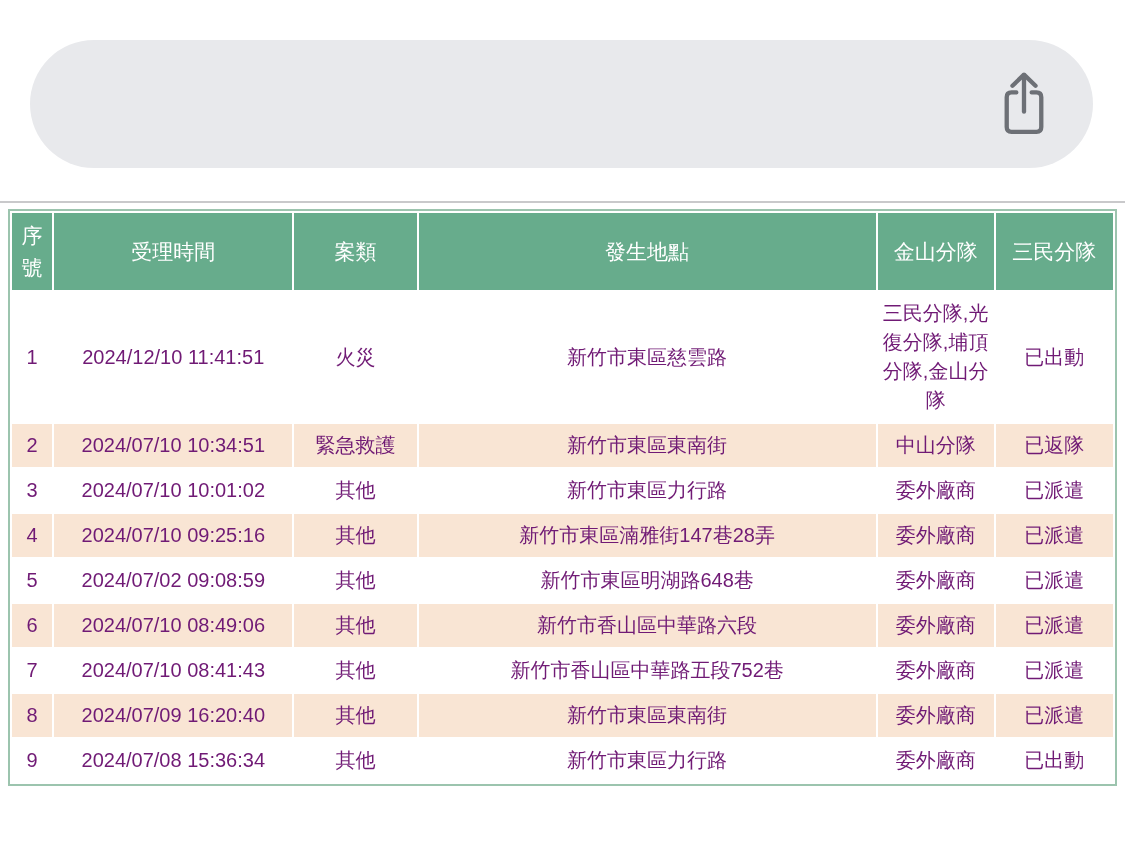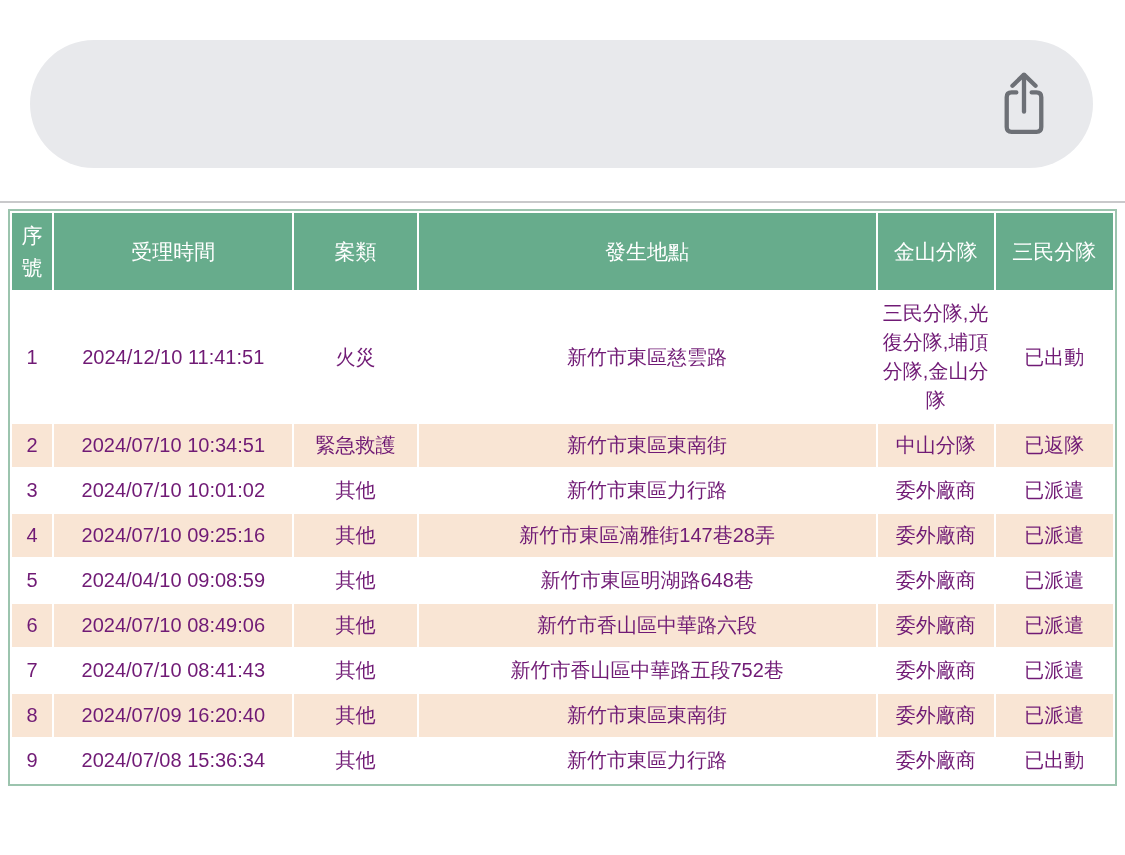--- a/index.html
+++ b/index.html
@@ -150,21 +150,21 @@
       <tr>
         <td>4</td>
         <td>2024/07/10 09:25:16</td>
         <td>其他</td>
         <td>新竹市東區湳雅街147巷28弄</td>
         <td>委外廠商</td>
         <td>已派遣</td>
       </tr>
       <tr>
         <td>5</td>
-        <td>2024/04/10 09:08:59</td>
+        <td>2024/07/02 09:08:59</td>
         <td>其他</td>
         <td>新竹市東區明湖路648巷</td>
         <td>委外廠商</td>
         <td>已派遣</td>
       </tr>
       <tr>
         <td>6</td>
         <td>2024/07/10 08:49:06</td>
         <td>其他</td>
         <td>新竹市香山區中華路六段</td>

